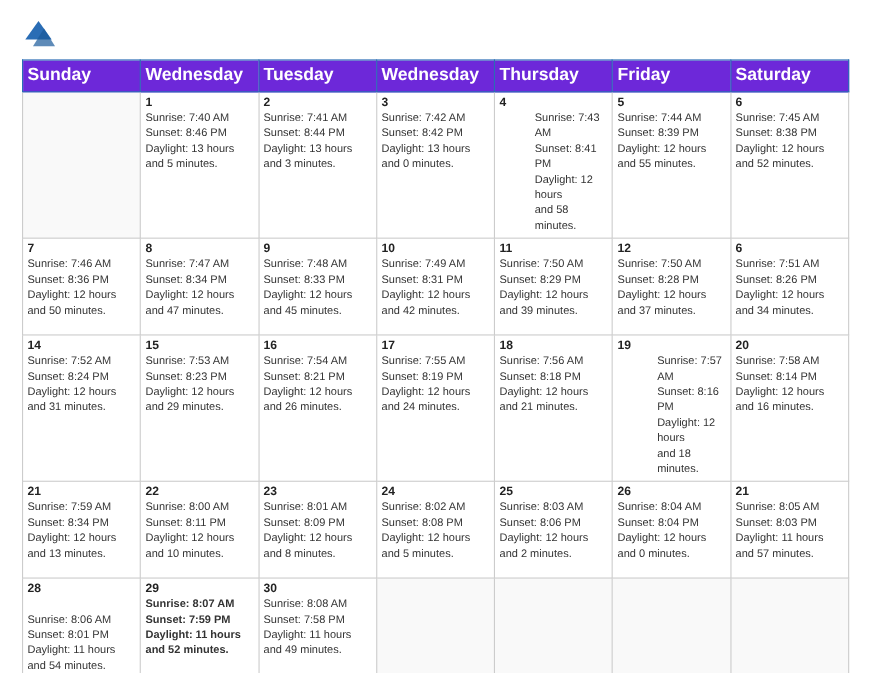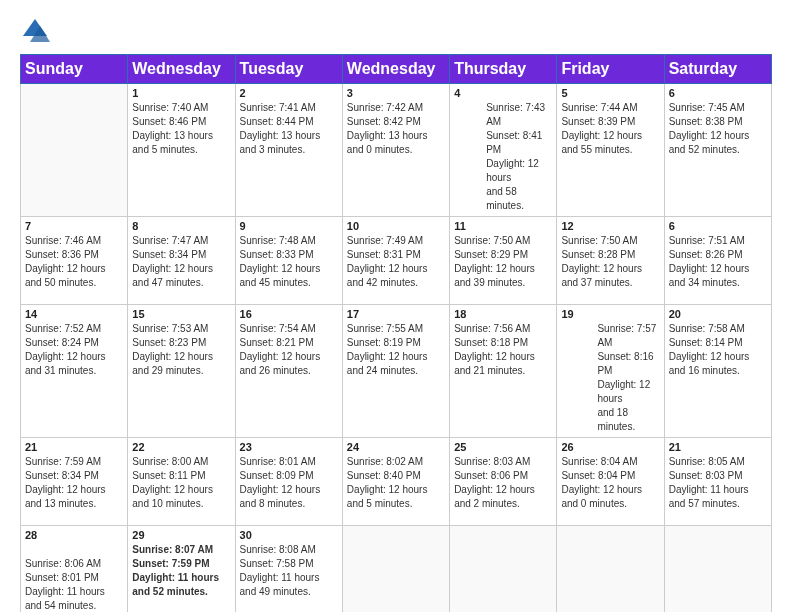--- a/index.html
+++ b/index.html
@@ -296,21 +296,21 @@
           <td>
             <div class="day-number">23</div>
             <div class="day-info" style="white-space: pre-line;">Sunrise: 8:01 AM
 Sunset: 8:09 PM
 Daylight: 12 hours
 and 8 minutes.</div>
           </td>
           <td>
             <div class="day-number">24</div>
             <div class="day-info" style="white-space: pre-line;">Sunrise: 8:02 AM
-Sunset: 8:40 PM
+Sunset: 8:08 PM
 Daylight: 12 hours
 and 5 minutes.</div>
           </td>
           <td>
             <div class="day-number">25</div>
             <div class="day-info" style="white-space: pre-line;">Sunrise: 8:03 AM
 Sunset: 8:06 PM
 Daylight: 12 hours
 and 2 minutes.</div>
           </td>

